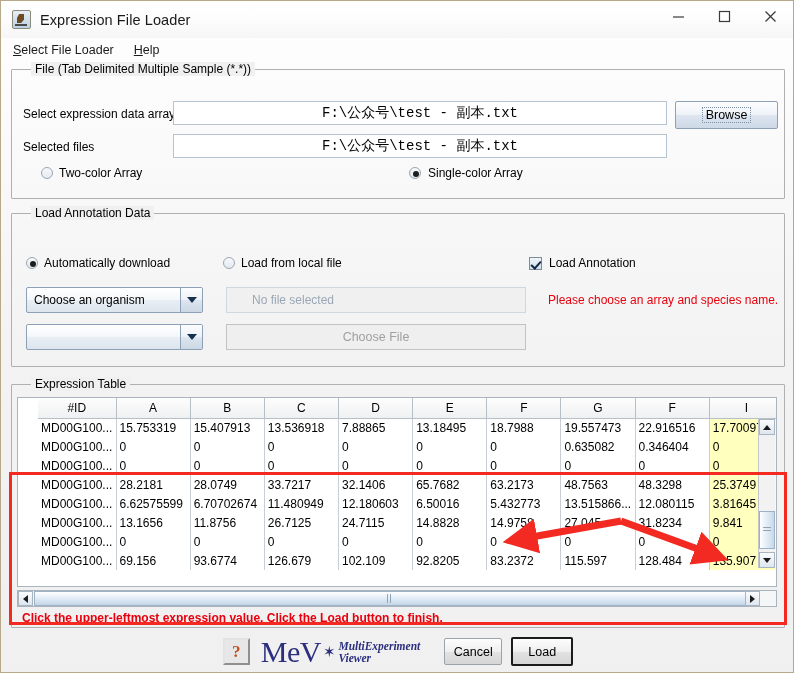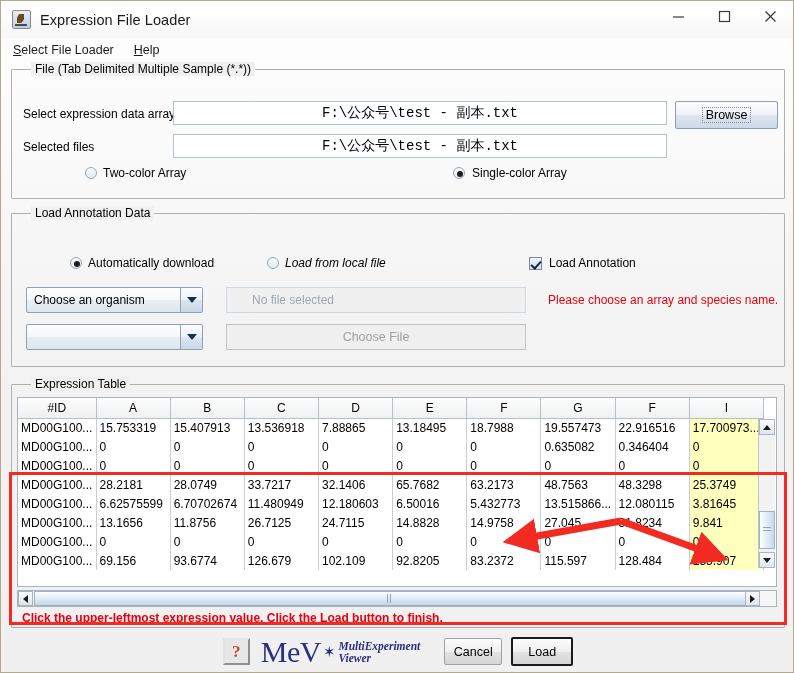--- a/index.html
+++ b/index.html
@@ -70,21 +70,21 @@
   .btn{
     box-sizing:border-box;
     border:1px solid #8da0b5;border-radius:2px;
     background:linear-gradient(#fdfdfe 0%,#eef2f7 48%,#dde5ef 52%,#cdd9e7 100%);
     font-size:12.5px;color:#000;display:flex;align-items:center;justify-content:center;
     cursor:default;
   }
   #browse-btn{position:absolute;left:663px;top:31px;width:103px;height:28px;}
   #browse-btn .inner{border:1px dotted #7d8fa3;padding:0 3px;}
   .radio{
-    position:absolute;display:flex;align-items:center;gap:6px;font-size:12px;color:#000;margin-left:44px;
+    position:absolute;display:flex;align-items:center;gap:6px;font-size:12px;color:#000;
   }
   .radio .dot{
     width:12px;height:12px;border-radius:50%;box-sizing:border-box;
     border:1px solid #9aa5b1;background:linear-gradient(#f7f9fb,#e4eaf0);
     position:relative;flex:none;
   }
   .radio.on .dot:after{
     content:"";position:absolute;left:3px;top:3px;width:6px;height:6px;border-radius:50%;
     background:#1d1d1d;
   }
@@ -128,21 +128,21 @@
   }
   .warn{
     position:absolute;font-size:12px;color:#e8000d;font-weight:normal;white-space:nowrap;
   }
   
   #table-group{left:10px;top:383px;width:772px;height:242px;}
   .tablewrap{
     position:absolute;left:5px;top:12px;width:760px;height:190px;
     box-sizing:border-box;border:1px solid #a9b4bf;background:#fff;overflow:hidden;
   }
-  table.exp{border-collapse:collapse;table-layout:fixed;width:746px;}
+  table.exp{border-collapse:collapse;table-layout:fixed;width:746px;margin-left:20px;}
   table.exp th{
     height:20px;box-sizing:border-box;
     background:linear-gradient(#fdfdfd,#eff0f1);
     border-right:1px solid #b7bfc7;border-bottom:1px solid #b7bfc7;
     font-weight:normal;font-size:12px;color:#000;text-align:center;
   }
   table.exp td{
     height:19px;box-sizing:border-box;
     border-right:1px solid #c9ced4;
     font-size:12px;color:#000;padding-left:3px;
@@ -277,21 +277,21 @@
     </div>
   </div>
 
   <div class="group" id="annot-group">
     <div class="legend">Load Annotation Data</div>
 
     <div class="radio on" style="left:14px;top:42px;">
       <span class="dot"></span>
       <span>Automatically download</span>
     </div>
-    <div class="radio" style="left:211px;top:42px;font-style:italic;">
+    <div class="radio" style="left:211px;top:42px;">
       <span class="dot"></span>
       <span>Load from local file</span>
     </div>
     <div class="checkbox on" style="left:517px;top:42px;">
       <span class="box"></span>
       <span>Load Annotation</span>
     </div>
 
     <div class="combo" style="left:14px;top:73px;width:177px;">
       <span class="cv">Choose an organism</span>

